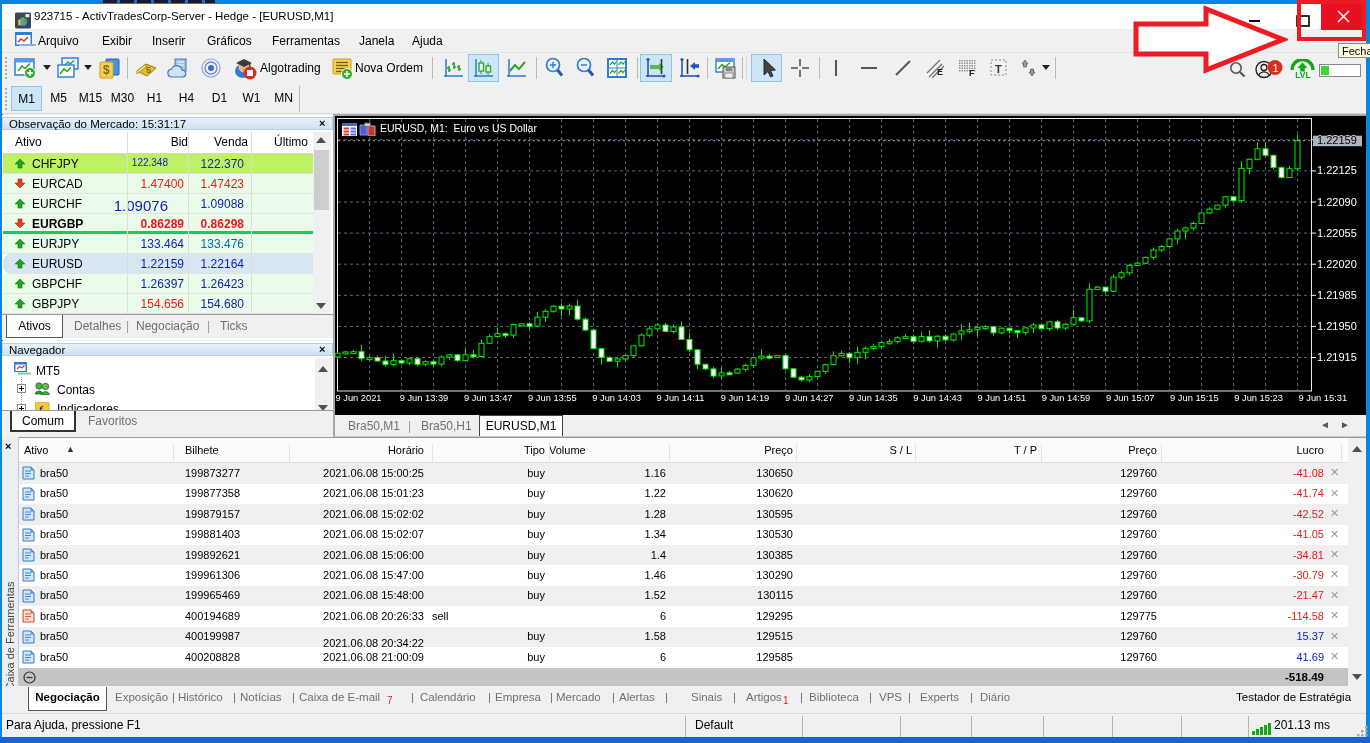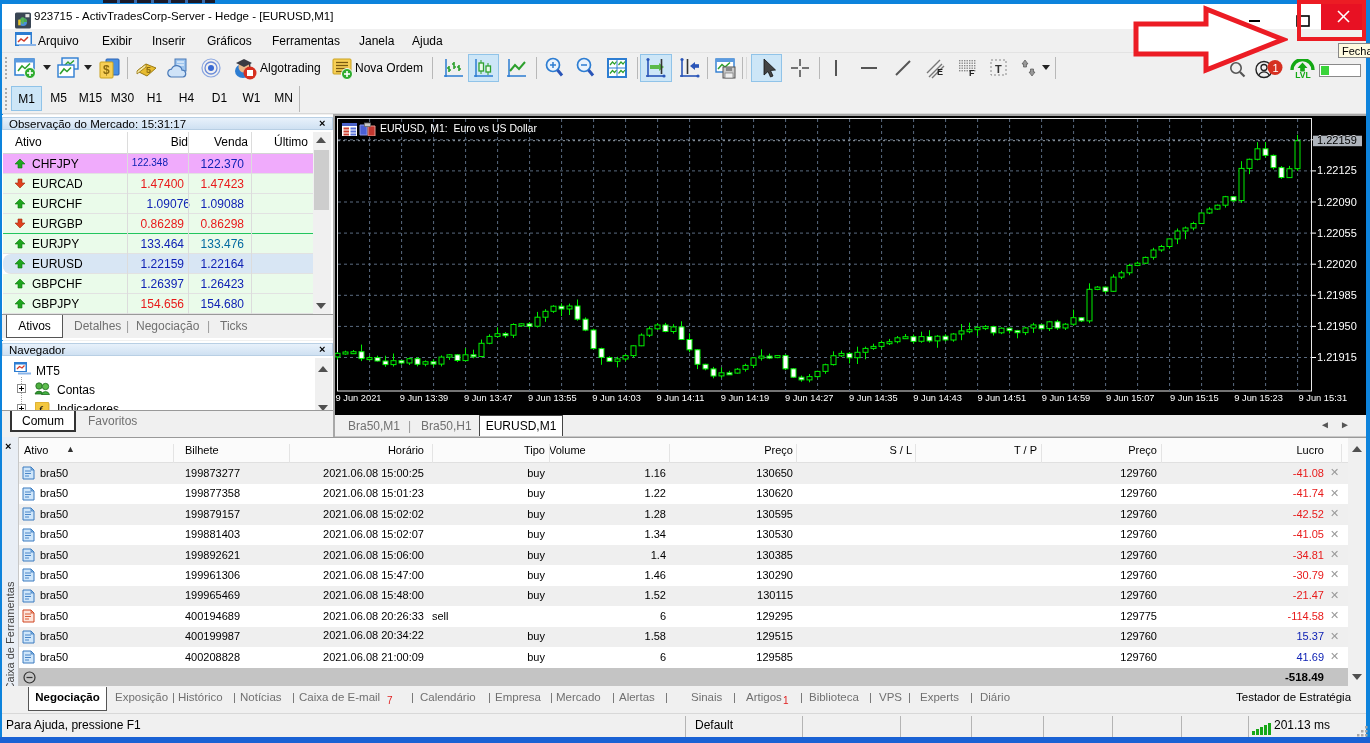--- a/index.html
+++ b/index.html
@@ -276,45 +276,45 @@
     <span class="abs" style="left:6px;top:0px;font-size:11.5px">Observação do Mercado: 15:31:17</span>
     <span class="abs" style="left:316px;top:-1px;font-size:11px;font-weight:bold">×</span>
   </div>
   <div class="abs" style="left:1px;top:16px;width:310px;height:22.5px;background:#fff;border-bottom:1px solid #d4d4d4">
     <span class="abs" style="left:12px;top:4px;font-size:12px">Ativo</span>
     <span class="abs" style="left:125px;width:60px;top:4px;font-size:12px;text-align:right">Bid</span>
     <span class="abs" style="left:185px;width:60px;top:4px;font-size:12px;text-align:right">Venda</span>
     <span class="abs" style="left:243px;width:62px;top:4px;font-size:12px;text-align:right">Último</span>
   </div>
 </div>
-<div style="position:absolute;left:3px;top:153.5px;width:327px;height:20.1px;background:#f0abfc;border-bottom:1px solid #e2e2e2;">
+<div style="position:absolute;left:3px;top:153.5px;width:327px;height:20.1px;background:#bef264;border-bottom:1px solid #e2e2e2;">
 <svg width="22" height="12" style="position:absolute;left:4px;top:4px">
       <path d="M8 6 L13 1 L18 6 L15 6 L15 10 L11 10 L11 6 Z" fill="#1fa51f" stroke="#0a7a0a" stroke-width="0.6"></path>
     </svg>
 <span style="position:absolute;left:29px;top:3px;font-size:12px;color:#000">CHFJPY</span>
 <span style="position:absolute;right:162px;top:3px;font-size:10px;color:#0f22b4">122.348</span>
 <span style="position:absolute;right:86px;top:3px;font-size:12px;color:#0f22b4">122.370</span>
 </div>
 <div style="position:absolute;left:3px;top:173.6px;width:327px;height:20.1px;background:#eafbea;border-bottom:1px solid #e2e2e2;">
 <svg width="22" height="12" style="position:absolute;left:4px;top:4px">
       <path d="M8 5 L13 10 L18 5 L15 5 L15 1 L11 1 L11 5 Z" fill="#e0401e" stroke="#a03010" stroke-width="0.6"></path>
     </svg>
 <span style="position:absolute;left:29px;top:3px;font-size:12px;color:#000">EURCAD</span>
 <span style="position:absolute;right:146px;top:3px;font-size:12px;color:#e81a1a">1.47400</span>
 <span style="position:absolute;right:86px;top:3px;font-size:12px;color:#e81a1a">1.47423</span>
 </div>
 <div style="position:absolute;left:3px;top:193.7px;width:327px;height:20.1px;background:#eafbea;border-bottom:1px solid #e2e2e2;">
 <svg width="22" height="12" style="position:absolute;left:4px;top:4px">
       <path d="M8 6 L13 1 L18 6 L15 6 L15 10 L11 10 L11 6 Z" fill="#1fa51f" stroke="#0a7a0a" stroke-width="0.6"></path>
     </svg>
 <span style="position:absolute;left:29px;top:3px;font-size:12px;color:#000">EURCHF</span>
-<span style="position:absolute;right:140px;top:3px;font-size:12px;color:#0f22b4">1.09076</span>
+<span style="position:absolute;right:162px;top:3px;font-size:15px;color:#0f22b4">1.09076</span>
 <span style="position:absolute;right:86px;top:3px;font-size:12px;color:#0f22b4">1.09088</span>
 </div>
-<div style="position:absolute;left:3px;top:213.8px;width:327px;height:20.1px;background:#eafbea;border-bottom:1px solid #22c55e;">
+<div style="position:absolute;left:3px;top:213.8px;width:327px;height:20.1px;background:#eafbea;border-bottom:3px solid #22c55e;font-weight:bold;">
 <svg width="22" height="12" style="position:absolute;left:4px;top:4px">
       <path d="M8 5 L13 10 L18 5 L15 5 L15 1 L11 1 L11 5 Z" fill="#e0401e" stroke="#a03010" stroke-width="0.6"></path>
     </svg>
 <span style="position:absolute;left:29px;top:3px;font-size:12px;color:#000">EURGBP</span>
 <span style="position:absolute;right:146px;top:3px;font-size:12px;color:#e81a1a">0.86289</span>
 <span style="position:absolute;right:86px;top:3px;font-size:12px;color:#e81a1a">0.86298</span>
 </div>
 <div style="position:absolute;left:3px;top:233.9px;width:327px;height:20.1px;background:#eafbea;border-bottom:1px solid #e2e2e2;">
 <svg width="22" height="12" style="position:absolute;left:4px;top:4px">
       <path d="M8 6 L13 1 L18 6 L15 6 L15 10 L11 10 L11 6 Z" fill="#1fa51f" stroke="#0a7a0a" stroke-width="0.6"></path>
@@ -942,21 +942,21 @@
 <div style="position:absolute;left:19px;top:626.74px;width:1347px;height:20.43px;background:#efefef;font-size:11px;">
 <span style="position:absolute;left:3px;top:3px"><svg width="13" height="14" viewBox="0 0 13 14">
         <path d="M1 1 h8 l3 3 v9 h-11 z" fill="#cfe6fa" stroke="#3a7abf" stroke-width="1"></path>
         <path d="M9 1 l3 3 h-3 z" fill="#8fc0e8" stroke="#3a7abf" stroke-width="0.8"></path>
         <line x1="3" y1="5" x2="9" y2="5" stroke="#4a86c8" stroke-width="1"></line>
         <line x1="3" y1="7.5" x2="9" y2="7.5" stroke="#4a86c8" stroke-width="1"></line>
         <line x1="3" y1="10" x2="7" y2="10" stroke="#4a86c8" stroke-width="1"></line>
       </svg></span>
 <span style="position:absolute;left:21px;top:3.5px;">bra50</span>
 <span style="position:absolute;left:166px;top:3.5px;">400199987</span>
-<span style="position:absolute;left:270px;width:135px;top:2px;text-align:right">2021.06.08 20:34:22</span>
+<span style="position:absolute;left:270px;width:135px;top:10px;text-align:right">2021.06.08 20:34:22</span>
 <span style="position:absolute;left:413px;width:113px;top:3.5px;text-align:right">buy</span>
 <span style="position:absolute;left:530px;width:117px;top:3.5px;text-align:right">1.58</span>
 <span style="position:absolute;left:650px;width:124px;top:3.5px;text-align:right">129515</span>
 <span style="position:absolute;left:1021px;width:117px;top:3.5px;text-align:right">129760</span>
 <span style="position:absolute;left:1185px;width:120px;top:3.5px;text-align:right;color:#0f22b4">15.37</span>
 <span style="position:absolute;left:1311px;top:3px;color:#999;font-size:11px">✕</span>
 </div>
 <div style="position:absolute;left:19px;top:647.17px;width:1347px;height:20.43px;background:#ffffff;font-size:11px;">
 <span style="position:absolute;left:3px;top:3px"><svg width="13" height="14" viewBox="0 0 13 14">
         <path d="M1 1 h8 l3 3 v9 h-11 z" fill="#cfe6fa" stroke="#3a7abf" stroke-width="1"></path>

